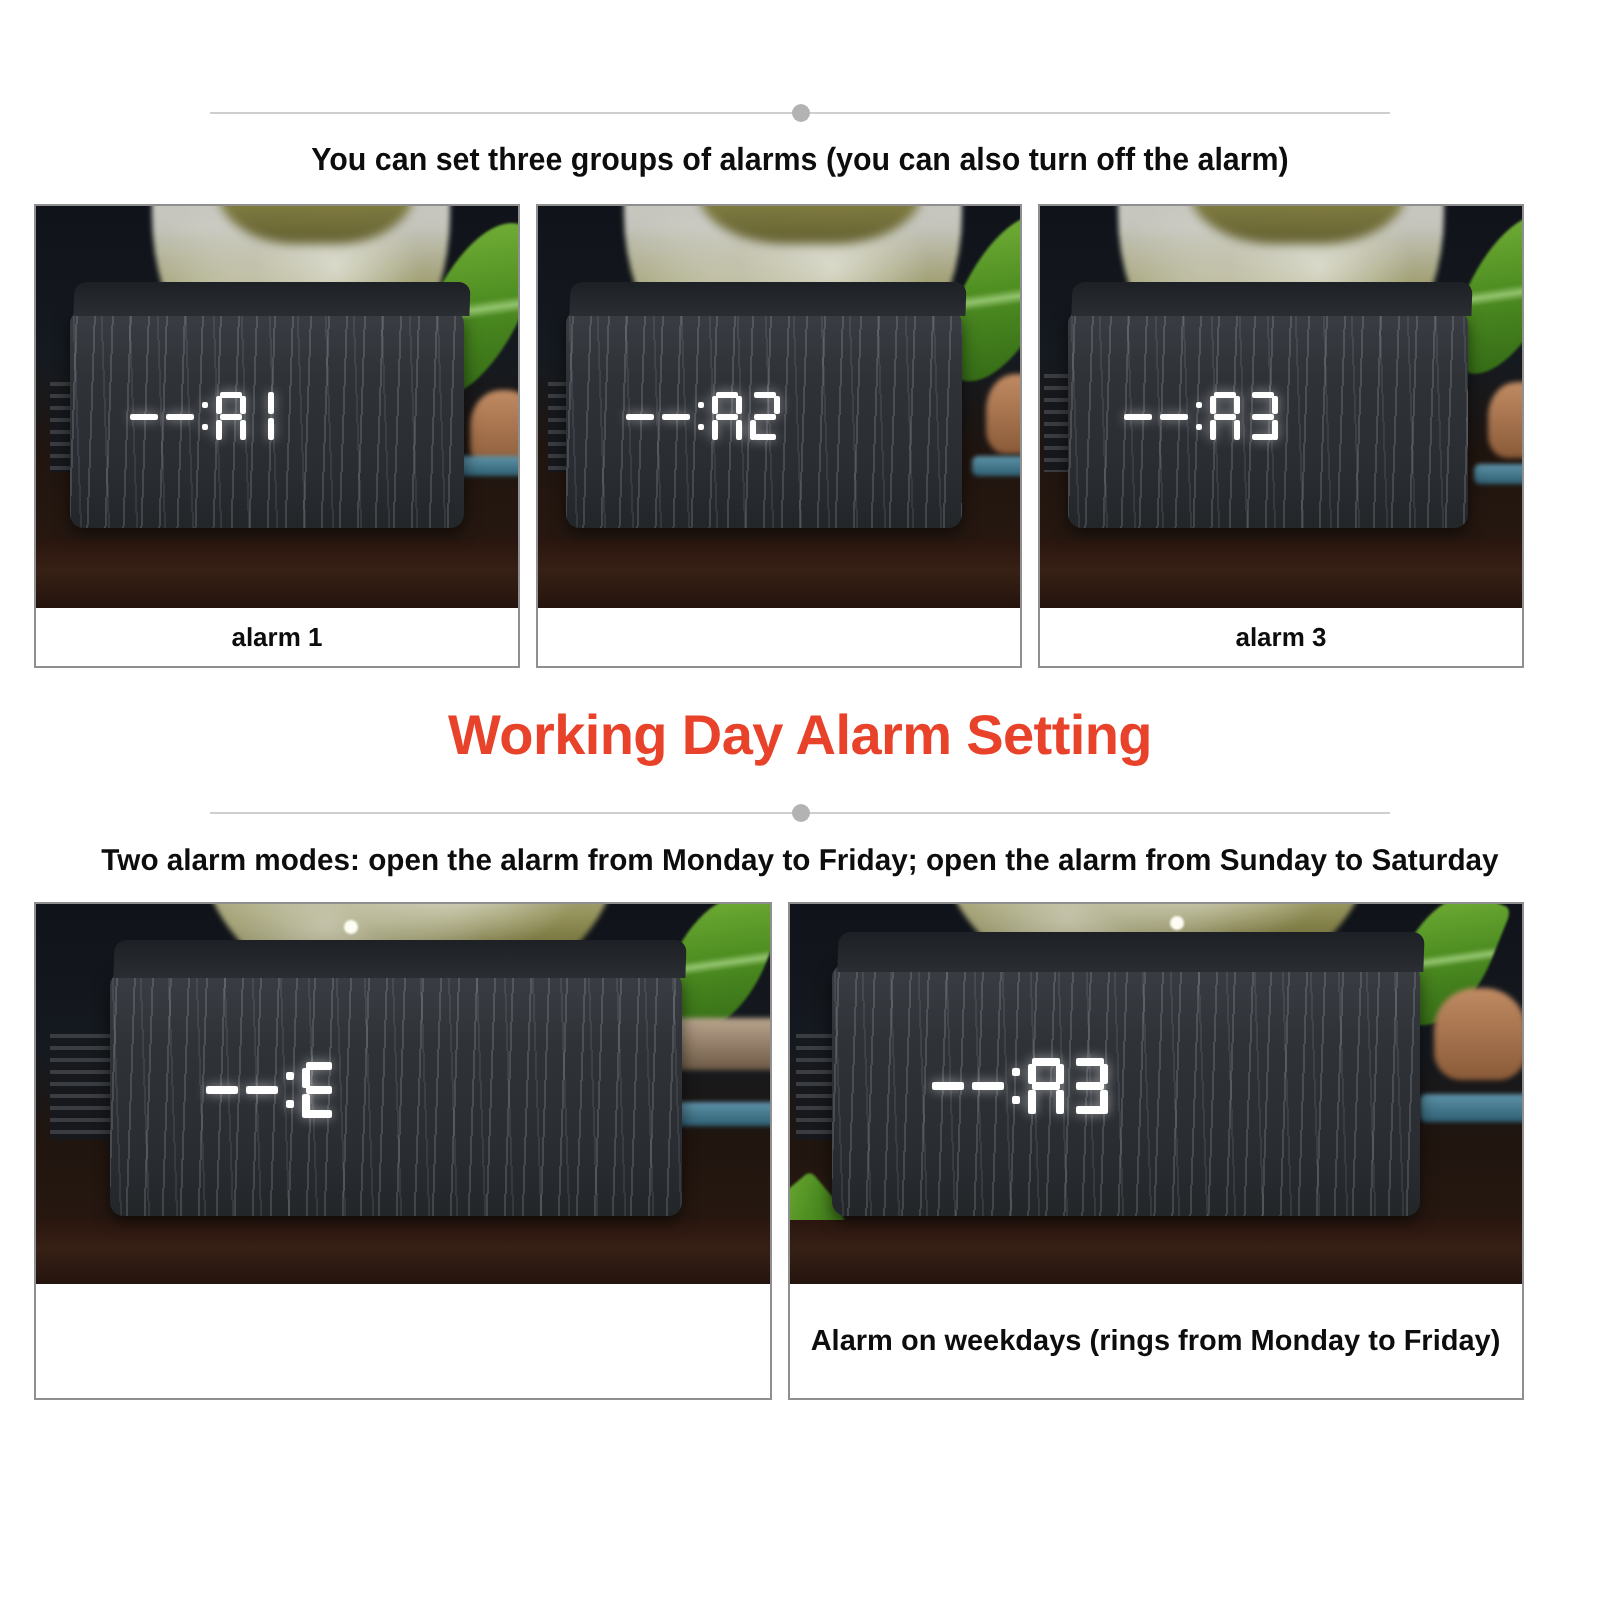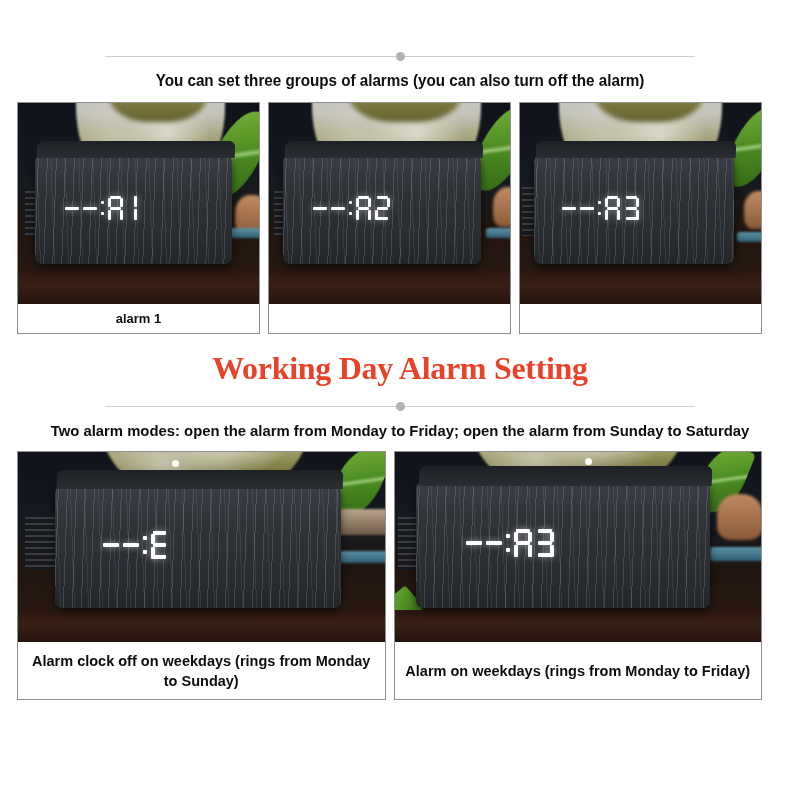--- a/index.html
+++ b/index.html
@@ -26,21 +26,21 @@
   .sec-title {
     text-align: center;
     color: #E8432A;
     font-weight: bold;
     font-size: 33px;
     line-height: 40px;
     letter-spacing: -0.3px;
     font-family: "Liberation Sans", sans-serif;
     white-space: nowrap;
   }
-  .sec-title.s2 { font-size: 32px; font-family: Liberation Serif, serif; }
+  .sec-title.s2 { font-size: 28px; }
 
   .divider-wrap {
     position: relative;
     height: 16px;
     display: flex;
     align-items: center;
     justify-content: center;
   }
   .divider-line {
     position: absolute;
@@ -413,20 +413,21 @@
               <span class="seg-char" style="width:15px;height:24px;">
                 <span class="seg" style="left:2px;top:0;width:11px;height:3px;"></span>
                 <span class="seg" style="right:0;top:2px;width:3px;height:9px;"></span>
                 <span class="seg" style="left:2px;top:10.5px;width:11px;height:3px;"></span>
                 <span class="seg" style="right:0;bottom:0;width:3px;height:10px;"></span>
                 <span class="seg" style="left:2px;bottom:0;width:11px;height:3px;"></span>
               </span>
             </div>
           </div>
         </div>
+        <div class="cap">alarm 3</div>
       </div>
 
     </div>
   </div>
 
   <div class="section" style="padding-top:14px;">
 
     <div class="sec-title s2">Working Day Alarm Setting</div>
 
     <div class="divider-wrap" style="margin-top:10px;">
@@ -464,21 +465,20 @@
               <span class="seg-char" style="width:17px;height:28px;">
                 <span class="seg" style="left:2px;top:0;width:13px;height:4px;"></span>
                 <span class="seg" style="left:0;top:3px;width:4px;height:10px;"></span>
                 <span class="seg" style="left:2px;top:12px;width:13px;height:4px;"></span>
                 <span class="seg" style="left:0;bottom:0;width:4px;height:12px;"></span>
                 <span class="seg" style="left:2px;bottom:0;width:13px;height:4px;"></span>
               </span>
             </div>
           </div>
         </div>
-        <div class="cap">Alarm clock off on weekdays (rings from Monday to Sunday)</div>
       </div>
 
       <div class="cell">
         <div class="photo">
           <div class="scene-bg"></div>
           <div class="vase" style="left:20%;top:-48%;width:60%;height:74%;">
             
           </div>
           <div class="hl" style="left:52%;top:3%;width:7px;height:7px;"></div>
           <div class="leaf" style="left:84%;top:-4%;width:42px;height:72px;">

